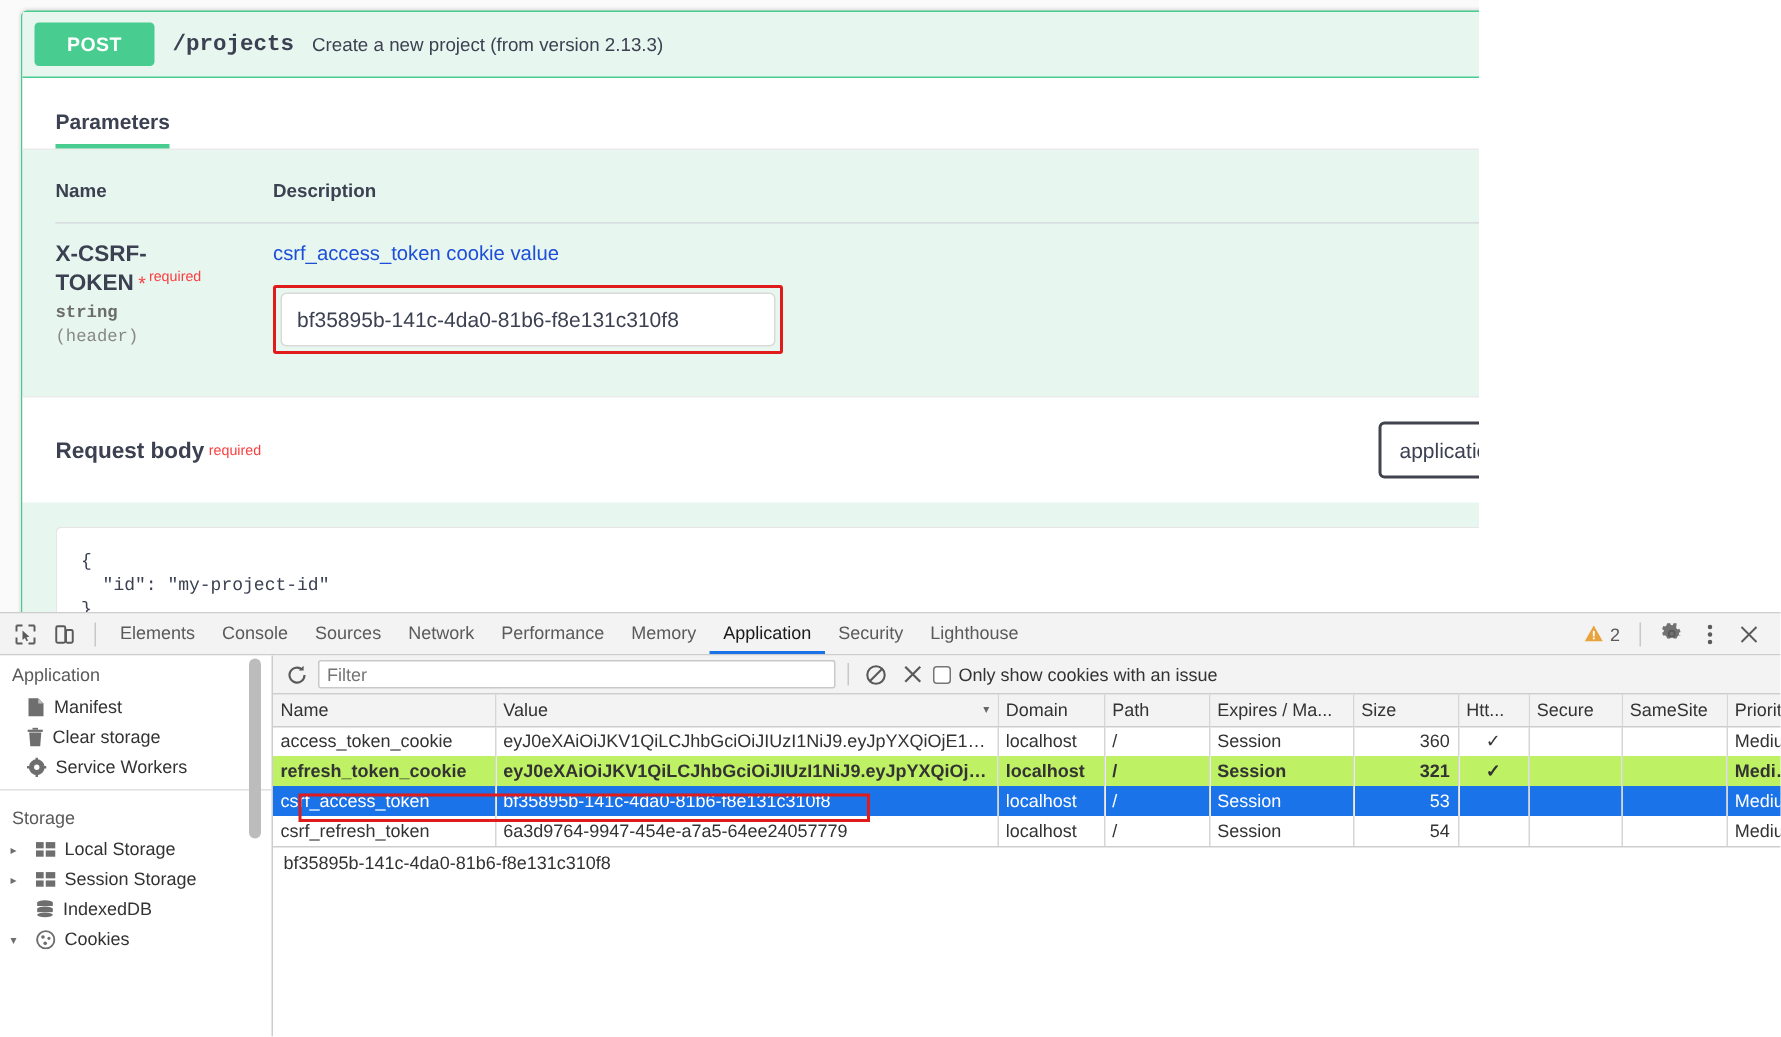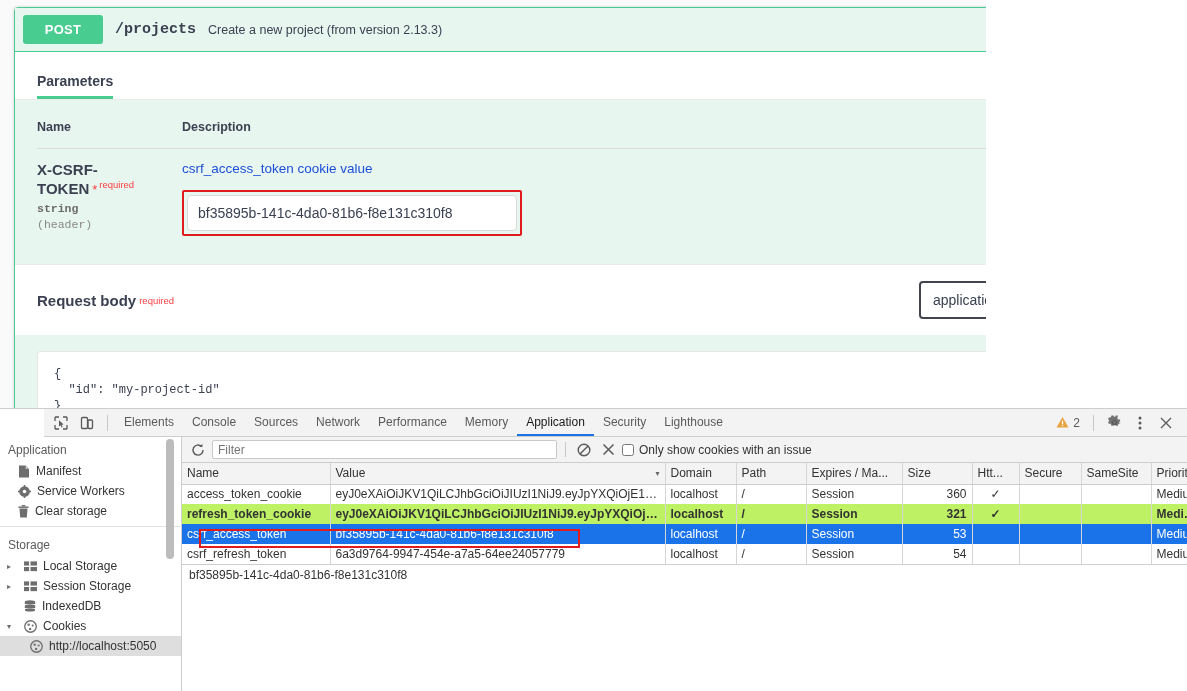--- a/index.html
+++ b/index.html
@@ -208,21 +208,20 @@
     font-size: 12px;
     color: #5a5a5a;
     overflow: hidden;
   }
   .dt-tabbar {
     display: flex; align-items: center;
     height: 28px;
     background: #f3f3f3;
     border-bottom: 1px solid #cdcdcd;
     padding: 0 4px;
-    margin-left: 44px;
   }
   .dt-icon-btn {
     width: 26px; height: 24px;
     display: flex; align-items: center; justify-content: center;
     cursor: pointer;
   }
   .dt-sep { width: 1px; height: 16px; background: #c8c8c8; margin: 0 7px; }
   .dt-tab {
     padding: 0 9px;
     height: 27px;
@@ -490,42 +489,42 @@
 
       <div class="side-item">
         <svg width="12" height="13" viewBox="0 0 12 13">
           <path d="M1 0.5h6.5L11 4v8.5H1z" fill="#6e6e6e"></path>
           <path d="M7.5 0.5V4H11" fill="#bdbdbd"></path>
         </svg>
         <span>Manifest</span>
       </div>
 
       <div class="side-item">
+        <svg width="11" height="13" viewBox="0 0 12 14">
+          <rect x="0.5" y="1.5" width="11" height="1.6" fill="#6e6e6e"></rect>
+          <rect x="4" y="0" width="4" height="1.5" fill="#6e6e6e"></rect>
+          <path d="M1.6 3.6h8.8l-.8 9.9H2.4z" fill="#6e6e6e"></path>
+        </svg>
+        <span>Clear storage</span>
+      </div>
+
+      <div class="side-item">
         <svg width="13" height="13" viewBox="0 0 16 16">
           <circle cx="8" cy="8" r="6.5" fill="#6e6e6e"></circle>
           <circle cx="8" cy="8" r="2.2" fill="#fff"></circle>
           <g fill="#6e6e6e">
             <rect x="7" y="0" width="2" height="3"></rect>
               <rect x="7" y="13" width="2" height="3"></rect>
             <rect x="0" y="7" width="3" height="2"></rect>
               <rect x="13" y="7" width="3" height="2"></rect>
           </g>
         </svg>
         <span>Service Workers</span>
       </div>
 
-      <div class="side-item">
-        <svg width="11" height="13" viewBox="0 0 12 14">
-          <rect x="0.5" y="1.5" width="11" height="1.6" fill="#6e6e6e"></rect>
-          <rect x="4" y="0" width="4" height="1.5" fill="#6e6e6e"></rect>
-          <path d="M1.6 3.6h8.8l-.8 9.9H2.4z" fill="#6e6e6e"></path>
-        </svg>
-        <span>Clear storage</span>
-      </div>
-
       <div class="side-divider"></div>
 
       <div class="side-group-title">Storage</div>
 
       <div class="side-item">
         <span class="twisty">▸</span>
         <svg width="13" height="11" viewBox="0 0 14 11">
           <rect x="0" y="0" width="5.5" height="4.5" fill="#6e6e6e"></rect>
             <rect x="7" y="0" width="7" height="4.5" fill="#6e6e6e"></rect>
           <rect x="0" y="6" width="5.5" height="4.5" fill="#6e6e6e"></rect>
@@ -562,29 +561,20 @@
         <span class="twisty">▾</span>
         <svg width="13" height="13" viewBox="0 0 14 14">
           <circle cx="7" cy="7" r="6.2" fill="none" stroke="#6e6e6e" stroke-width="1.4"></circle>
           <circle cx="5" cy="5" r="1.3" fill="#6e6e6e"></circle>
           <circle cx="9.3" cy="6" r="1.1" fill="#6e6e6e"></circle>
           <circle cx="6.6" cy="9.6" r="1.3" fill="#6e6e6e"></circle>
         </svg>
         <span>Cookies</span>
       </div>
 
-      <div class="side-item sub selected">
-        <svg width="13" height="13" viewBox="0 0 14 14">
-          <circle cx="7" cy="7" r="6.2" fill="none" stroke="#6e6e6e" stroke-width="1.4"></circle>
-          <circle cx="5" cy="5" r="1.3" fill="#6e6e6e"></circle>
-          <circle cx="9.3" cy="6" r="1.1" fill="#6e6e6e"></circle>
-          <circle cx="6.6" cy="9.6" r="1.3" fill="#6e6e6e"></circle>
-        </svg>
-        <span>http://localhost:5050</span>
-      </div>
 
       <div class="side-scrollbar"></div>
     </div>
 
     <div class="dt-main">
 
       <div class="cookie-toolbar">
         <div class="tb-icon">
           <svg width="14" height="14" viewBox="0 0 14 14">
             <path d="M12 7a5 5 0 1 1-1.6-3.6" fill="none" stroke="#5a5a5a" stroke-width="1.4"></path>

